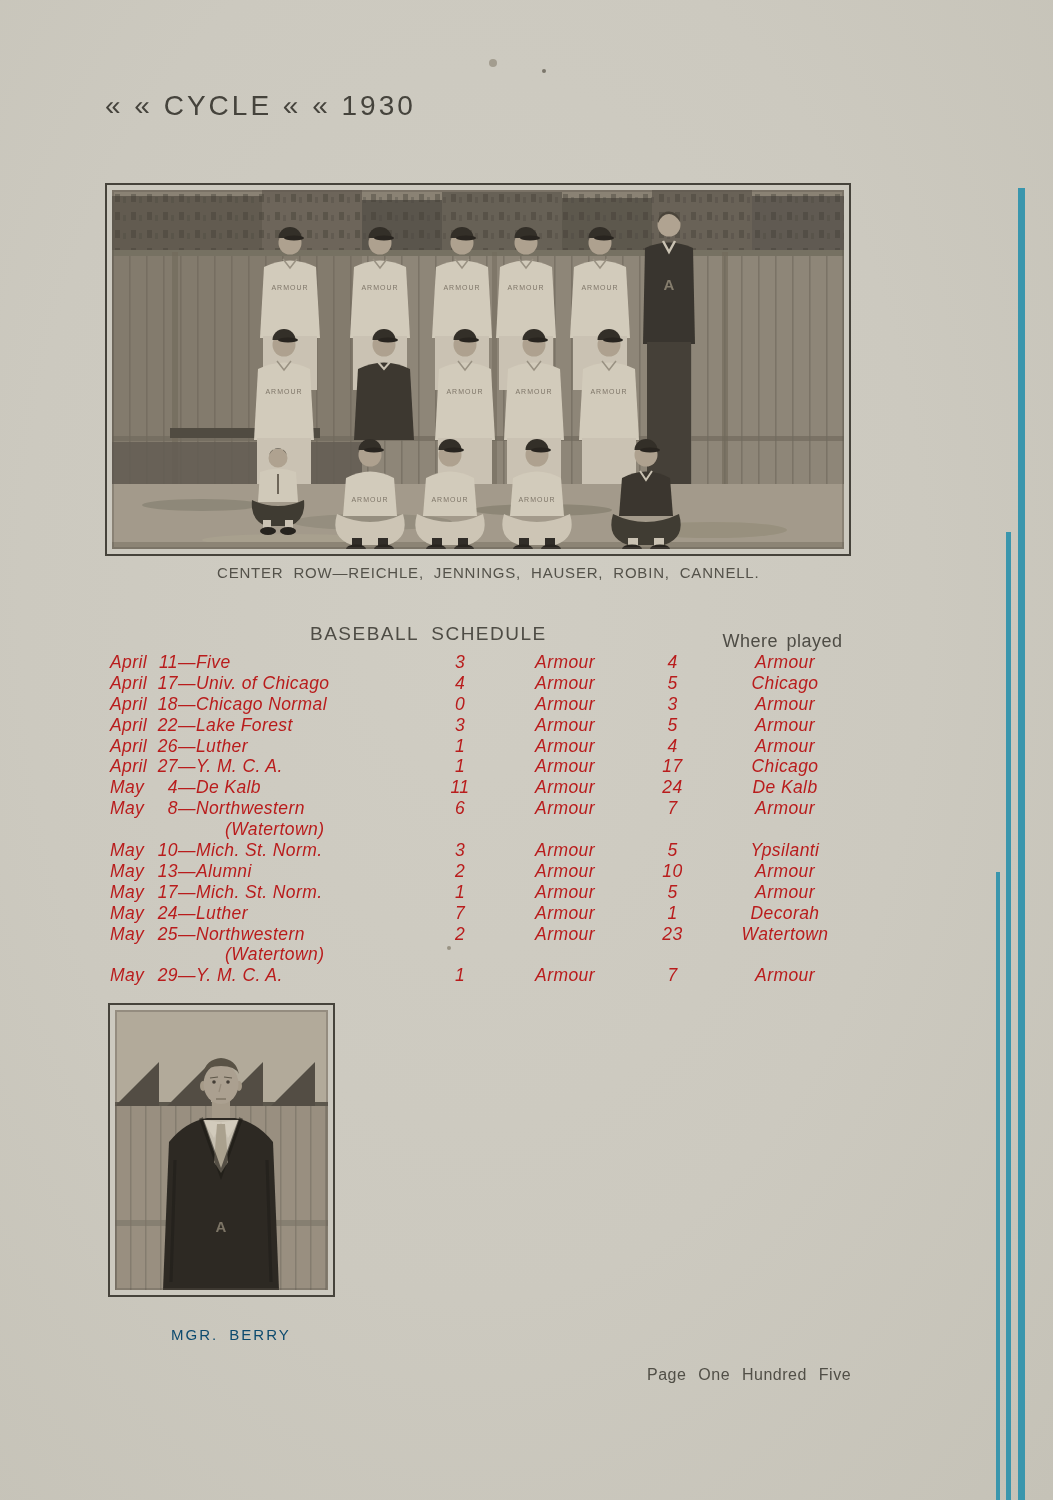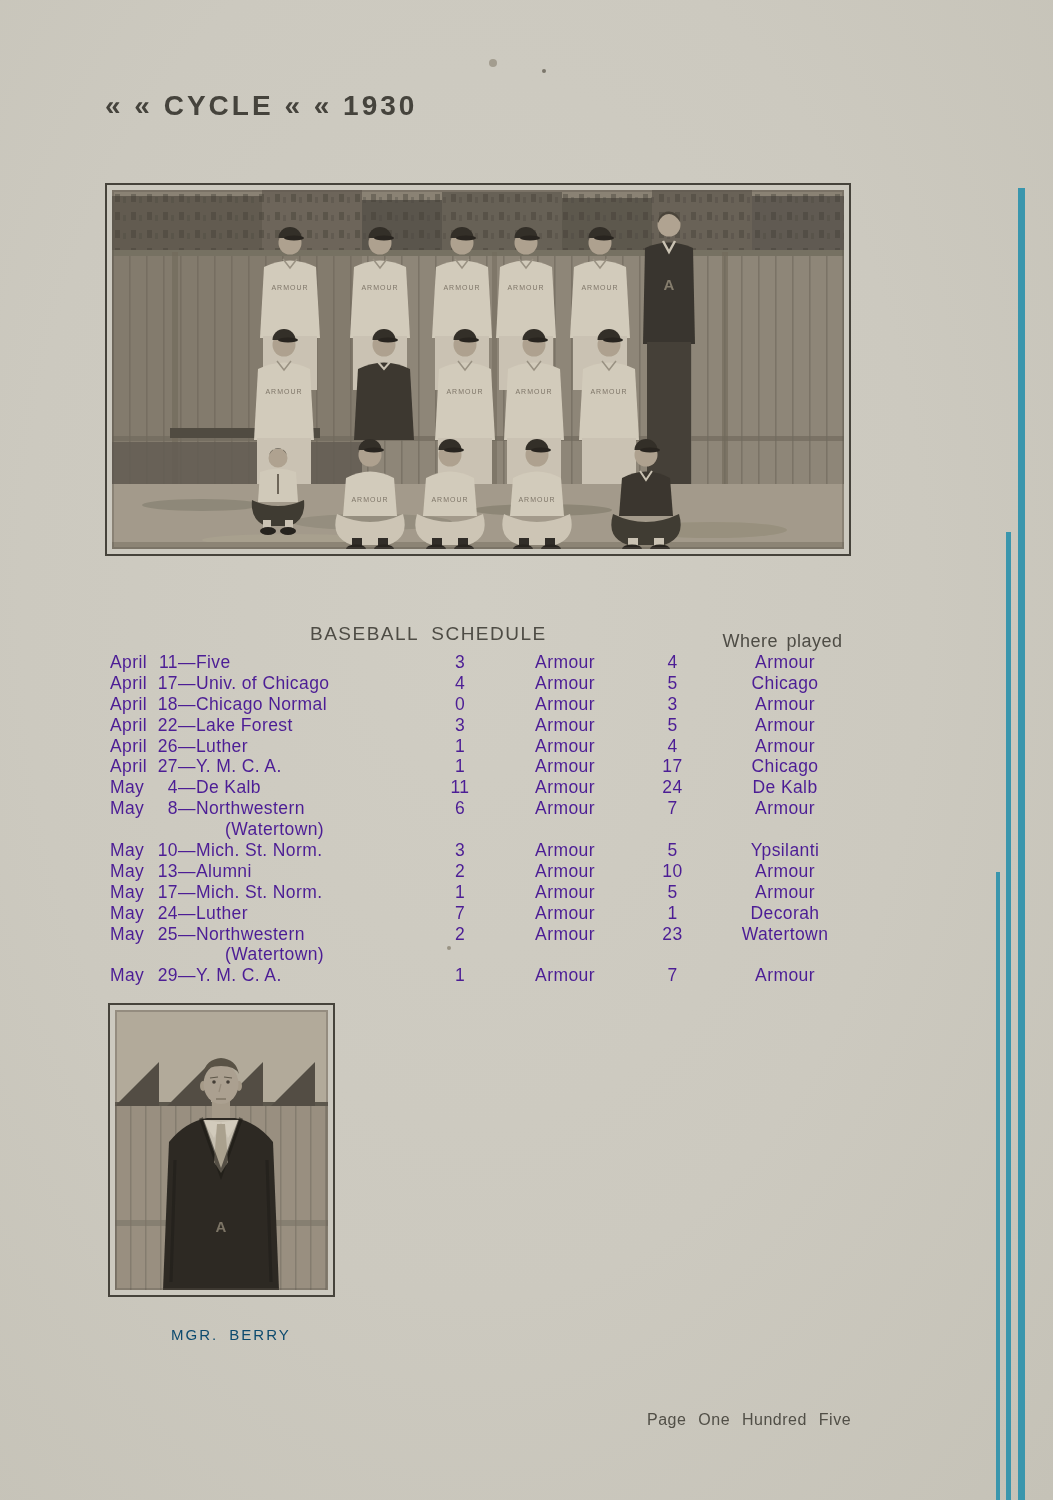--- a/index.html
+++ b/index.html
@@ -6,21 +6,21 @@
   body{
     width:1053px;height:1500px;position:relative;overflow:hidden;
     background:#ccc9bf;
     background-image:radial-gradient(ellipse at 45% 40%, #d0cdc3 0%, #ccc9bf 55%, #c5c2b7 100%);
     font-family:"Liberation Sans", sans-serif;
     color:#4e4c45;
   }
 
   #page-title{
     position:absolute;left:105px;top:90px;
-    font-size:28px;letter-spacing:3px;color:#45433c;font-weight:700;
+    font-size:28px;letter-spacing:3px;color:#45433c;font-weight:400;
   }
 
   .photo-frame{
     position:absolute;border:2px solid #46433b;padding:5px;background:#ccc9bf;
   }
   .photo-frame svg{display:block;background:#9b9486}
 
   #team-frame{left:105px;top:183px}
   #mgr-frame{left:108px;top:1003px}
 
@@ -34,39 +34,39 @@
     position:absolute;left:310px;top:623px;width:330px;
     font-size:19px;letter-spacing:1.5px;word-spacing:6px;color:#4e4c45;
   }
   #where-head{
     position:absolute;left:700px;top:631px;width:165px;text-align:center;
     font-size:18px;letter-spacing:0.5px;word-spacing:3px;color:#4e4c45;
   }
 
   #schedule-rows{
     position:absolute;left:110px;top:652px;width:756px;
-    font-size:17.5px;letter-spacing:0.4px;color:#4c1d95;
+    font-size:17.5px;letter-spacing:0.4px;color:#b91c1c;font-style:italic;
   }
   .row-line{display:flex;height:20.9px;align-items:baseline}
   .c-opp{width:320px;display:flex;white-space:pre}
   .c-opp .month{width:44px;display:inline-block}
   .c-opp .day{width:24px;display:inline-block;text-align:right}
   .c-s1{width:60px;text-align:center}
   .c-team{width:150px;text-align:center}
   .c-s2{width:65px;text-align:center}
   .c-where{width:160px;text-align:center}
   .cont{height:20.9px;padding-left:115px}
 
   #mgr-caption{
     position:absolute;left:171px;top:1326px;
     font-size:15px;letter-spacing:2px;word-spacing:5px;color:#0c4a6e;
   }
   #page-number{
     position:absolute;left:647px;top:1366px;
-    font-size:16px;letter-spacing:0.5px;word-spacing:7px;color:#514f47;margin-top:45px;
+    font-size:16px;letter-spacing:0.5px;word-spacing:7px;color:#514f47;
   }
 
   .rule{position:absolute;background:#3a96ad}
   #rule-1{left:1018px;top:188px;width:7px;height:1312px}
   #rule-2{left:1006px;top:532px;width:5px;height:968px}
   #rule-3{left:996px;top:872px;width:4px;height:628px}
 
   .speck{position:absolute;border-radius:50%}
   #speck-1{left:489px;top:59px;width:8px;height:8px;background:#a39d8f}
   #speck-2{left:542px;top:69px;width:4px;height:4px;background:#7b766b}
@@ -226,20 +226,21 @@
     <text class="jersey-label" x="425" y="312">ARMOUR</text>
     <text class="letter-label" x="557" y="100">A</text>
   </g>
 
   <rect x="0" y="0" width="732" height="359" fill="#8a8270" opacity="0.07"></rect>
   <rect x="1" y="1" width="730" height="357" fill="none" stroke="#5b564c" stroke-width="2" opacity="0.35"></rect>
 </svg>
 </div>
 
 <div id="photo-caption">
+  <div>CENTER ROW—REICHLE, JENNINGS, HAUSER, ROBIN, CANNELL.</div>
 </div>
 
 <div id="sched-title">BASEBALL SCHEDULE</div>
 <div id="where-head">Where played</div>
 
 <div id="schedule-rows">
   <div class="row">
     <div class="row-line">
       <span class="c-opp"><span class="month">April</span><span class="day">11</span><span class="opp">—Five</span></span>
       <span class="c-s1 s1">3</span>

